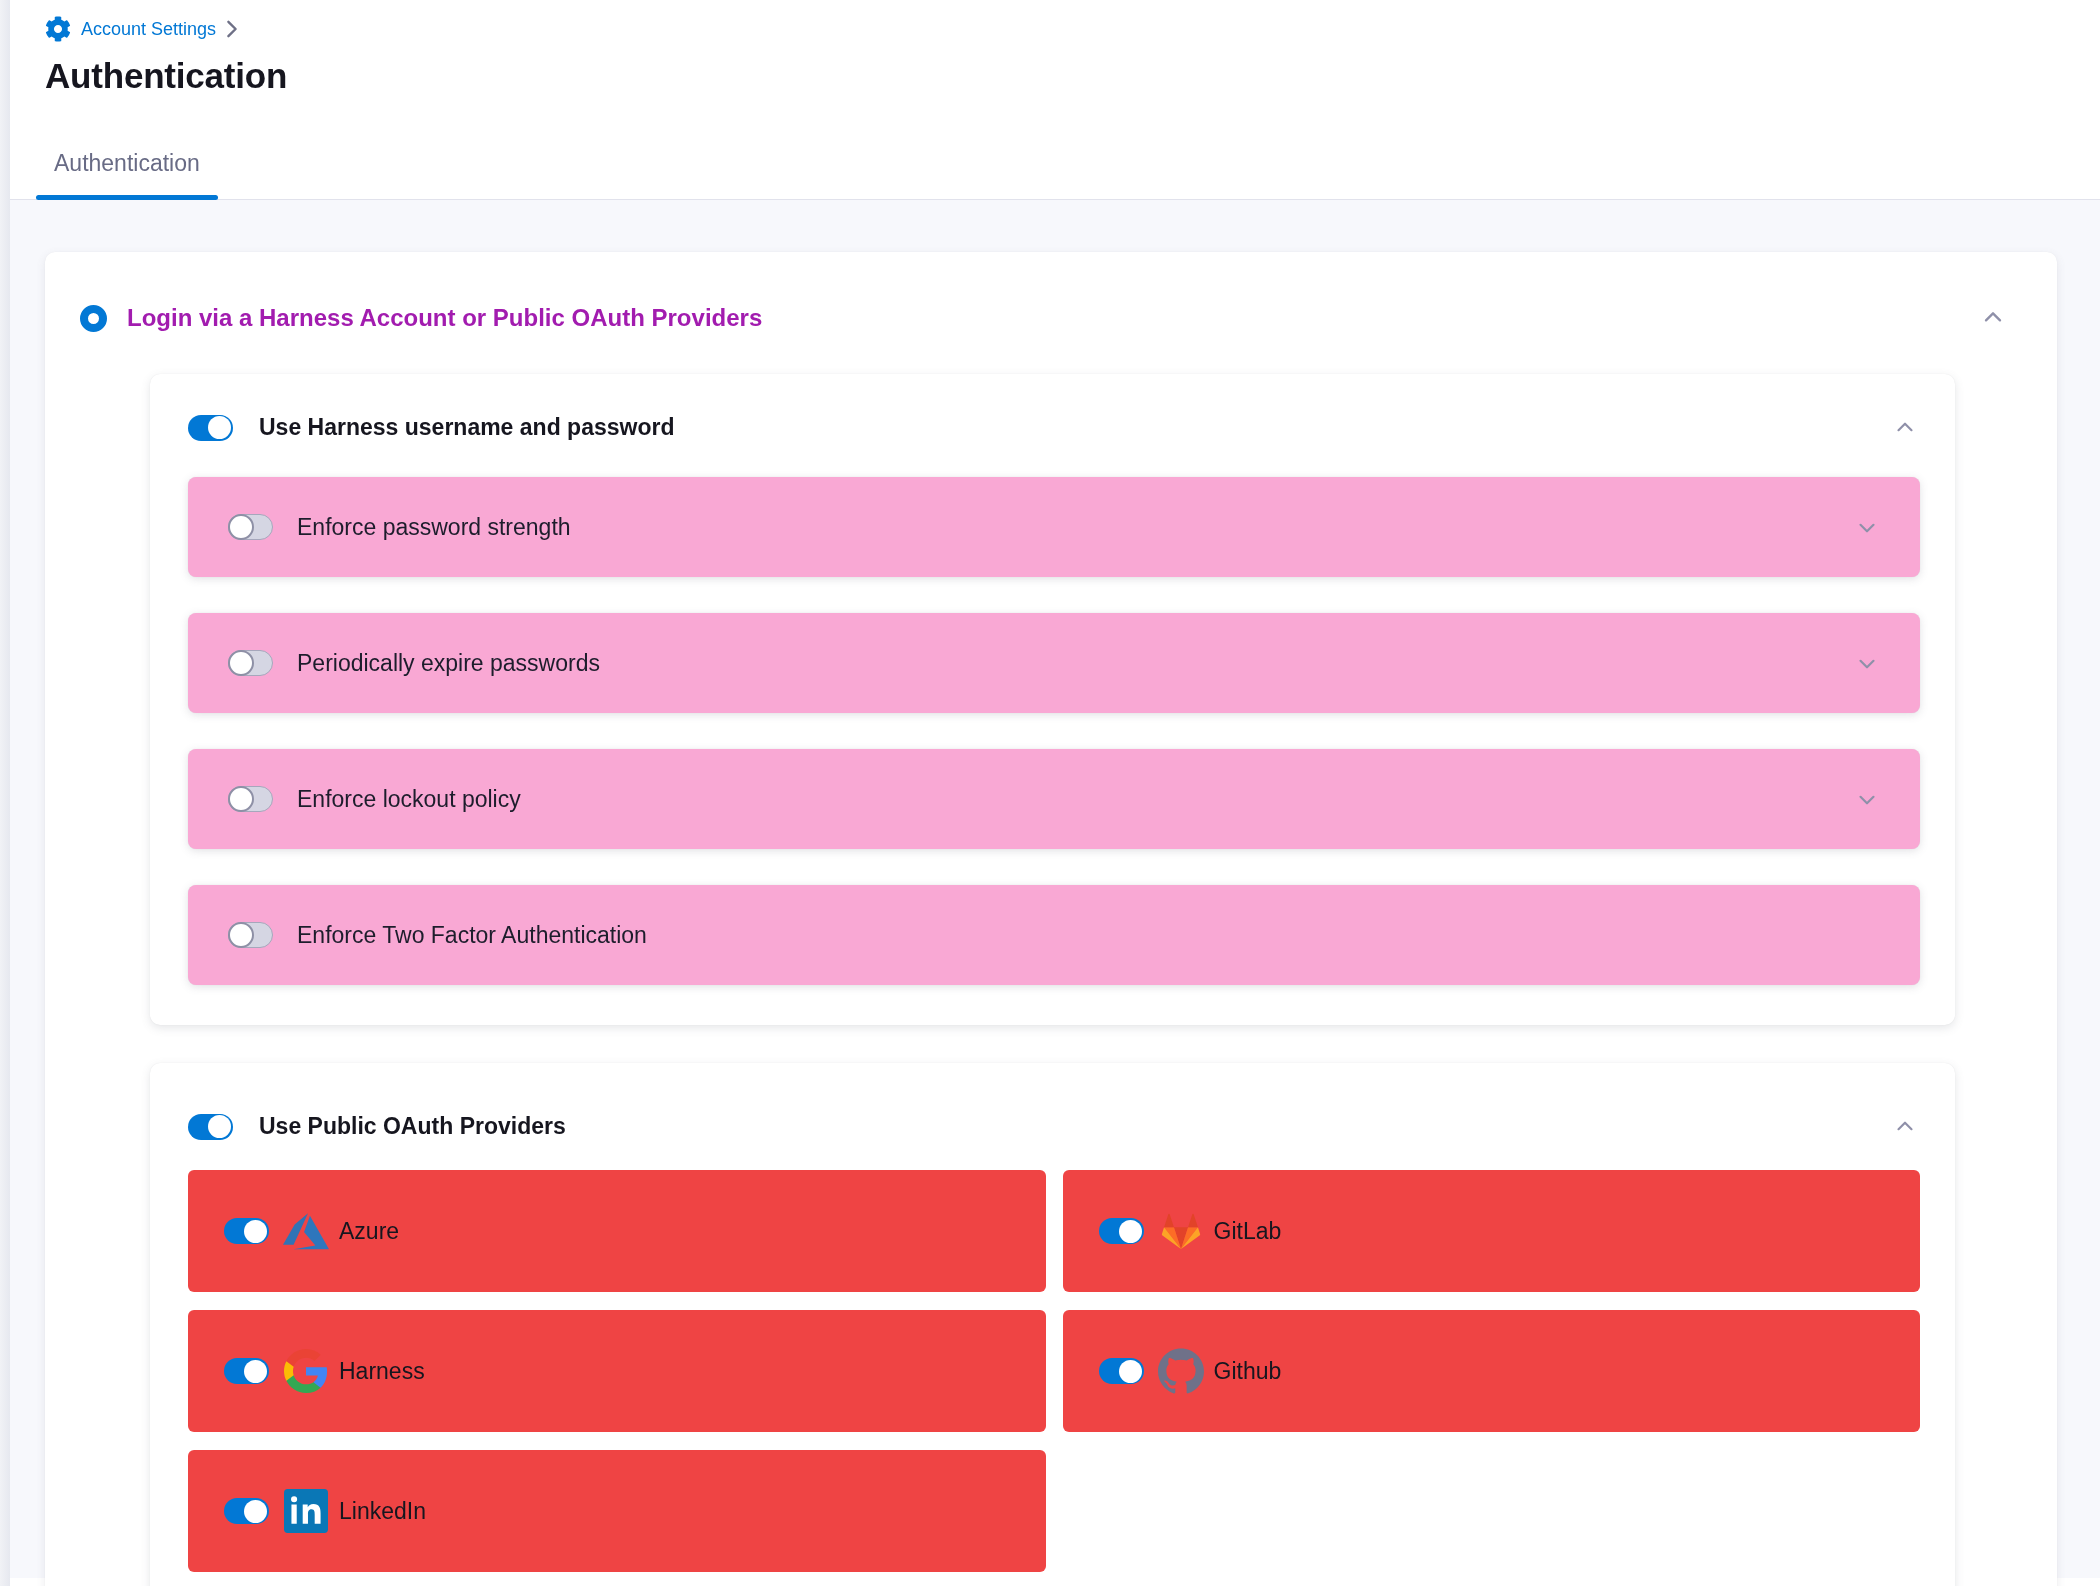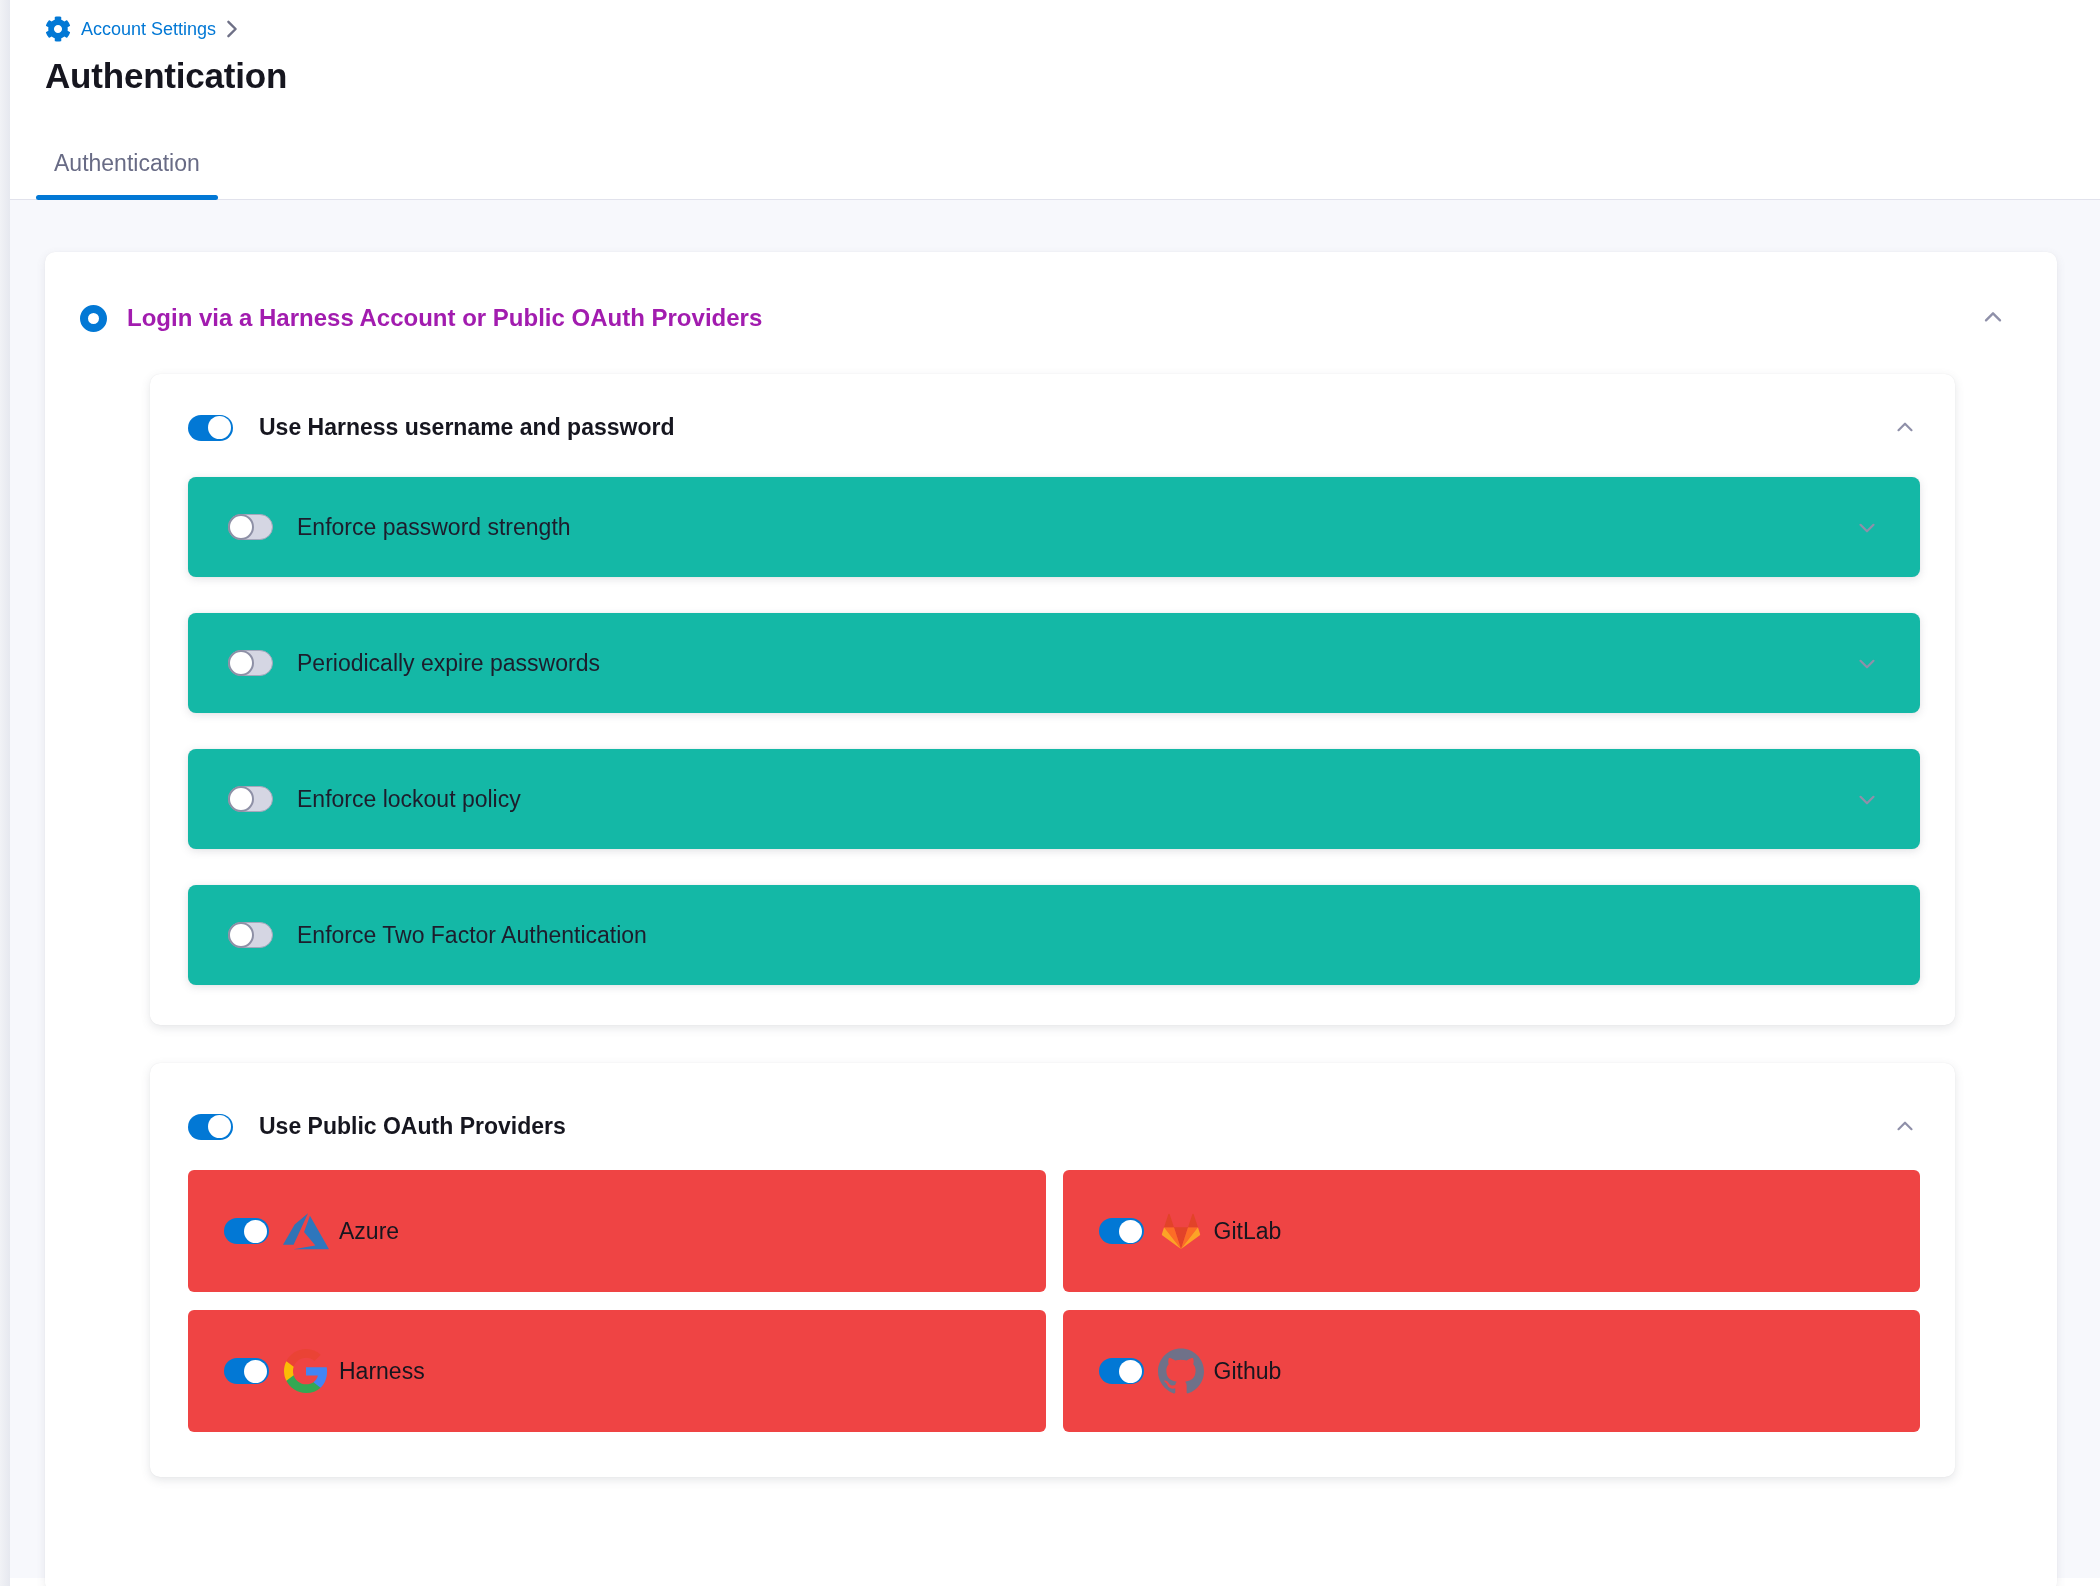--- a/index.html
+++ b/index.html
@@ -63,21 +63,21 @@
   .card-head .collapse-btn { margin-right: 2px; }
   
   .toggle { width: 45px; height: 26px; border-radius: 14px; position: relative; flex: none; cursor: pointer; }
   .toggle .knob { position: absolute; border-radius: 50%; background: #fff; }
   .toggle.on { background: #0278d5; }
   .toggle.on .knob { top: 1.5px; right: 2px; width: 23px; height: 23px; box-shadow: 0 0 0 1px rgba(2,120,213,.4); }
   .toggle.off { background: #d5d6e3; border: 1px solid #a6a7bc; }
   .toggle.off .knob { top: -1px; left: -1px; width: 26px; height: 26px; border: 2px solid #8e90a6; }
   
   .sub-card {
-    margin-top: 36px; height: 100px; border-radius: 8px; background: #14b8a6;
+    margin-top: 36px; height: 100px; border-radius: 8px; background: #f9a8d4;
     box-shadow: 0 0 1px rgba(40,41,61,.1), 0 2px 8px rgba(96,97,112,.18);
     display: flex; align-items: center; padding: 0 40px; gap: 24px;
   }
   .sub-card:first-of-type { margin-top: 40px; }
   .sub-label { font-size: 23px; font-weight: 500; color: #1d1d2c; }
   .sub-card .collapse-btn { margin-right: 0; }
   
   .provider-grid {
     margin-top: 30px; display: grid; grid-template-columns: 1fr 1fr;
     column-gap: 17px; row-gap: 18px;
@@ -256,18 +256,30 @@
               <span class="knob"></span>
             </span>
           <span class="tile-icon">
             <svg width="48" height="48" viewBox="0 0 24 24">
                 <path fill="#6f7189" d="M12 .297c-6.63 0-12 5.373-12 12 0 5.303 3.438 9.8 8.205 11.385.6.113.82-.258.82-.577 0-.285-.01-1.04-.015-2.04-3.338.724-4.042-1.61-4.042-1.61C4.422 18.07 3.633 17.7 3.633 17.7c-1.087-.744.084-.729.084-.729 1.205.084 1.838 1.236 1.838 1.236 1.07 1.835 2.809 1.305 3.495.998.108-.776.417-1.305.76-1.605-2.665-.3-5.466-1.332-5.466-5.93 0-1.31.465-2.38 1.235-3.22-.135-.303-.54-1.523.105-3.176 0 0 1.005-.322 3.3 1.23.96-.267 1.98-.399 3-.405 1.02.006 2.04.138 3 .405 2.28-1.552 3.285-1.23 3.285-1.23.645 1.653.24 2.873.12 3.176.765.84 1.23 1.91 1.23 3.22 0 4.61-2.805 5.625-5.475 5.92.42.36.81 1.096.81 2.22 0 1.606-.015 2.896-.015 3.286 0 .315.21.69.825.57C20.565 22.092 24 17.592 24 12.297c0-6.627-5.373-12-12-12"></path>
               </svg>
           </span>
           <span class="tile-label">Github</span>
         </div>
 
+        <div class="tile">
+          <span class="toggle on">
+              <span class="knob"></span>
+            </span>
+          <span class="tile-icon">
+            <svg width="44" height="44" viewBox="0 0 24 24">
+                <rect width="24" height="24" rx="2" fill="#0a77b6"></rect>
+                <path fill="#fff" d="M6.94 8.5H4.06V19h2.88V8.5zM5.5 7.27a1.67 1.67 0 1 0 0-3.34 1.67 1.67 0 0 0 0 3.34zM19.95 19v-5.77c0-2.82-.61-5-3.9-5-1.58 0-2.64.87-3.08 1.69h-.04V8.5H10.2V19h2.88v-5.2c0-1.37.26-2.7 1.96-2.7 1.67 0 1.7 1.57 1.7 2.79V19h3.21z"></path>
+              </svg>
+          </span>
+          <span class="tile-label">LinkedIn</span>
+        </div>
 
       </div>
     </div>
 
   </div>
 </div>
 
 </body></html>

